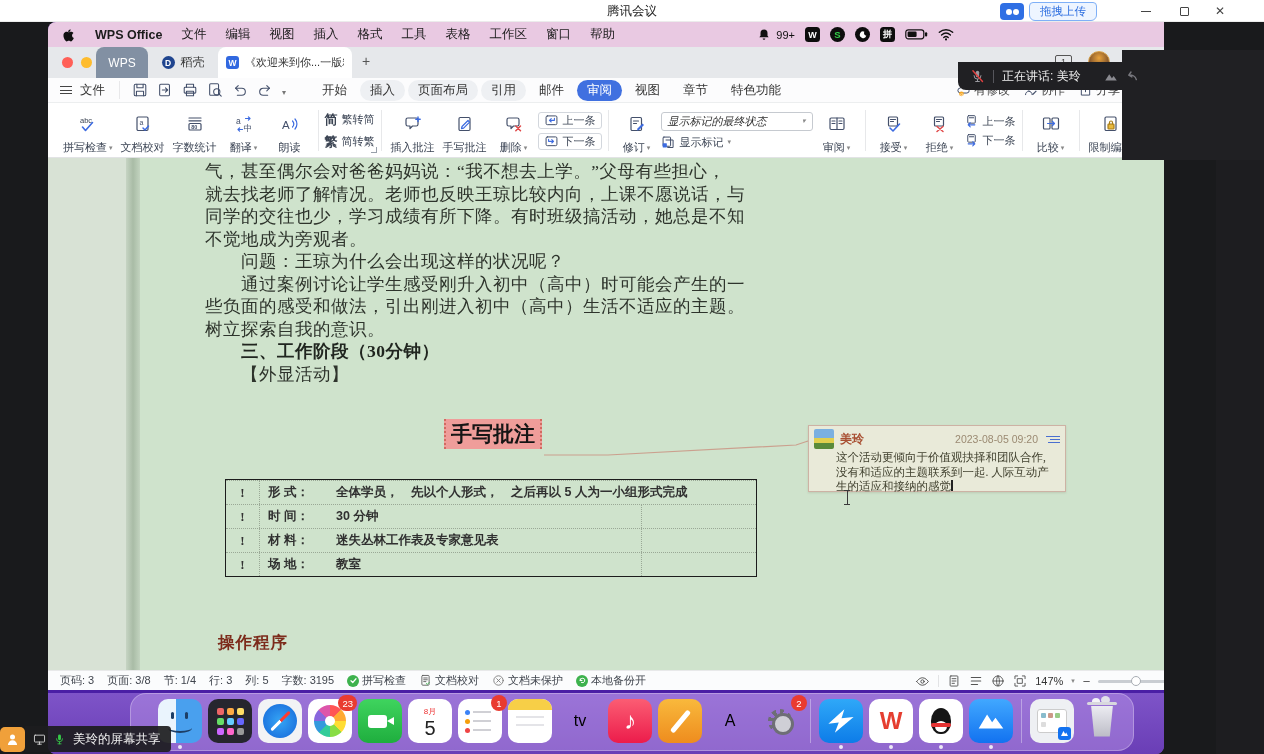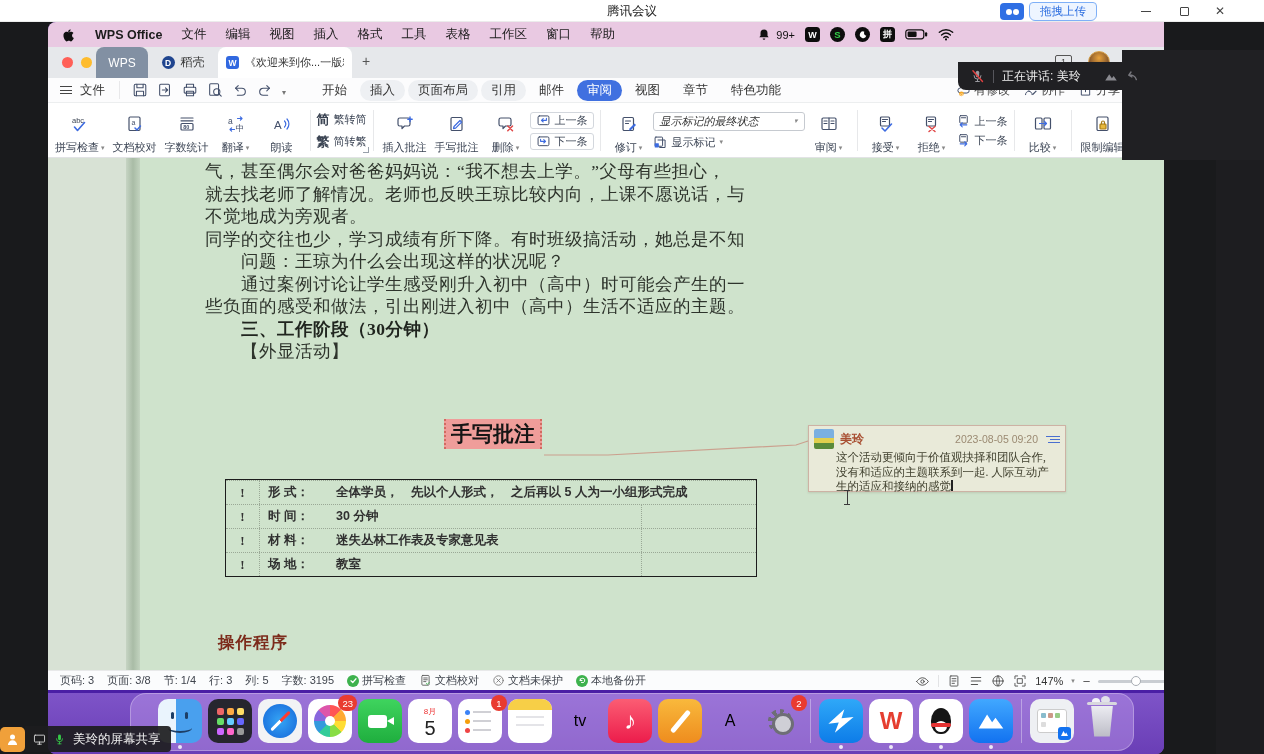--- a/index.html
+++ b/index.html
@@ -63,21 +63,21 @@
   #rtabs{display:flex;align-items:center;gap:3px;margin-left:26px;}
   .rtab{font-size:12.5px;color:#333;padding:2px 10px;border-radius:11px;white-space:nowrap;}
   .rtab.pill{background:#eef0f3;}
   .rtab.active{background:#4070e0;color:#fff;}
   #mr-right{position:absolute;right:96px;top:0;height:25px;display:flex;align-items:center;gap:13px;}
   #mr-right .mr-it{display:flex;align-items:center;gap:3px;font-size:12px;color:#444;}
   #mr-dots{position:absolute;right:62px;top:2px;font-size:13px;color:#555;letter-spacing:0;}
   #mr-collapse{position:absolute;right:40px;top:4px;font-size:11px;color:#555;}
 
   
-  #ribbon{position:absolute;left:0;top:56px;width:1168px;height:55px;background:#fff;border-bottom:1px solid #e2e3e5;display:flex;align-items:stretch;padding:3px 0 2px 0;}
+  #ribbon{position:absolute;left:0;top:56px;width:1168px;height:55px;background:#fff;border-bottom:1px solid #e2e3e5;display:flex;align-items:stretch;padding:3px 0 2px 8px;}
   .rgroup{display:flex;align-items:stretch;gap:2px;position:relative;padding:0 4px;}
   .rdiv{width:1px;background:#e7e8ea;margin:4px 2px;}
   .bigbtn{min-width:44px;padding:1px 3px;display:flex;flex-direction:column;align-items:center;justify-content:space-between;border-radius:3px;}
   .bigbtn .bicon{height:26px;display:flex;align-items:flex-end;justify-content:center;}
   .blabel{font-size:11px;color:#3b4454;white-space:nowrap;display:flex;align-items:center;gap:2px;line-height:13px;}
   .caret{font-size:7px;color:#888;}
   .vstack{display:flex;flex-direction:column;justify-content:center;gap:4px;}
   .srow{display:flex;align-items:center;gap:4px;font-size:11px;color:#3b4454;white-space:nowrap;}
   .srow .zhic{font-size:12px;font-weight:bold;color:#3a4352;}
   .boxrow{border:1px solid #d3d7dd;border-radius:3px;padding:0 5px;height:17px;}
@@ -669,25 +669,26 @@
           </div>
         </div>
 
       <div id="docarea">
         <div id="pg-left"></div>
         <div id="pg-seam"></div>
 
         <div id="doclines">
             <div class="dline">气，甚至偶尔会对爸爸妈妈说：“我不想去上学。”父母有些担心，</div>
             <div class="dline">就去找老师了解情况。老师也反映王琼比较内向，上课不愿说话，与</div>
+            <div class="dline">同学的交往也少，学习成绩有所下降。有时班级搞活动，她总是不知</div>
             <div class="dline">不觉地成为旁观者。</div>
-            <div class="dline">同学的交往也少，学习成绩有所下降。有时班级搞活动，她总是不知</div>
             <div class="dline">　　问题：王琼为什么会出现这样的状况呢？</div>
             <div class="dline">　　通过案例讨论让学生感受刚升入初中（高中）时可能会产生的一</div>
             <div class="dline">些负面的感受和做法，引出刚进入初中（高中）生活不适应的主题。</div>
+            <div class="dline">树立探索自我的意识。</div>
             <div class="dline bold">　　三、工作阶段（30分钟）</div>
             <div class="dline">　　【外显活动】</div>
           </div>
 
         <svg id="conn">
           <path d="M496,297 L560,297 L748,287 L760,283" fill="none" stroke="#cba08e" stroke-width="1.2"></path>
         </svg>
 
         <span id="activity">手写批注</span>
 

